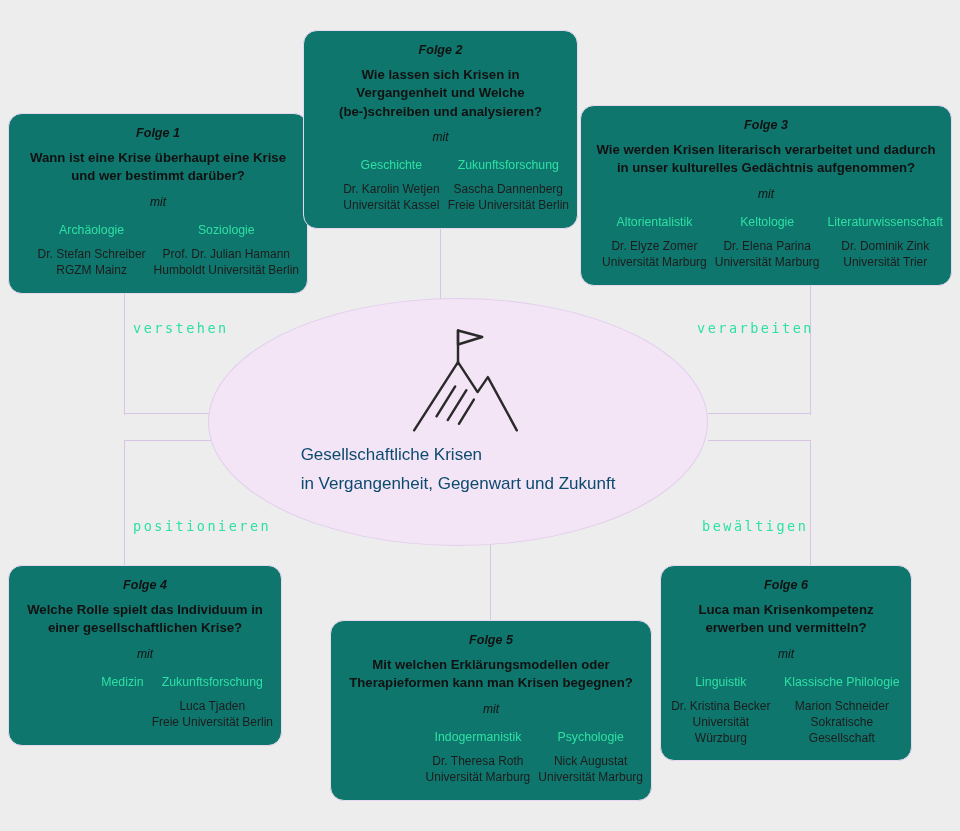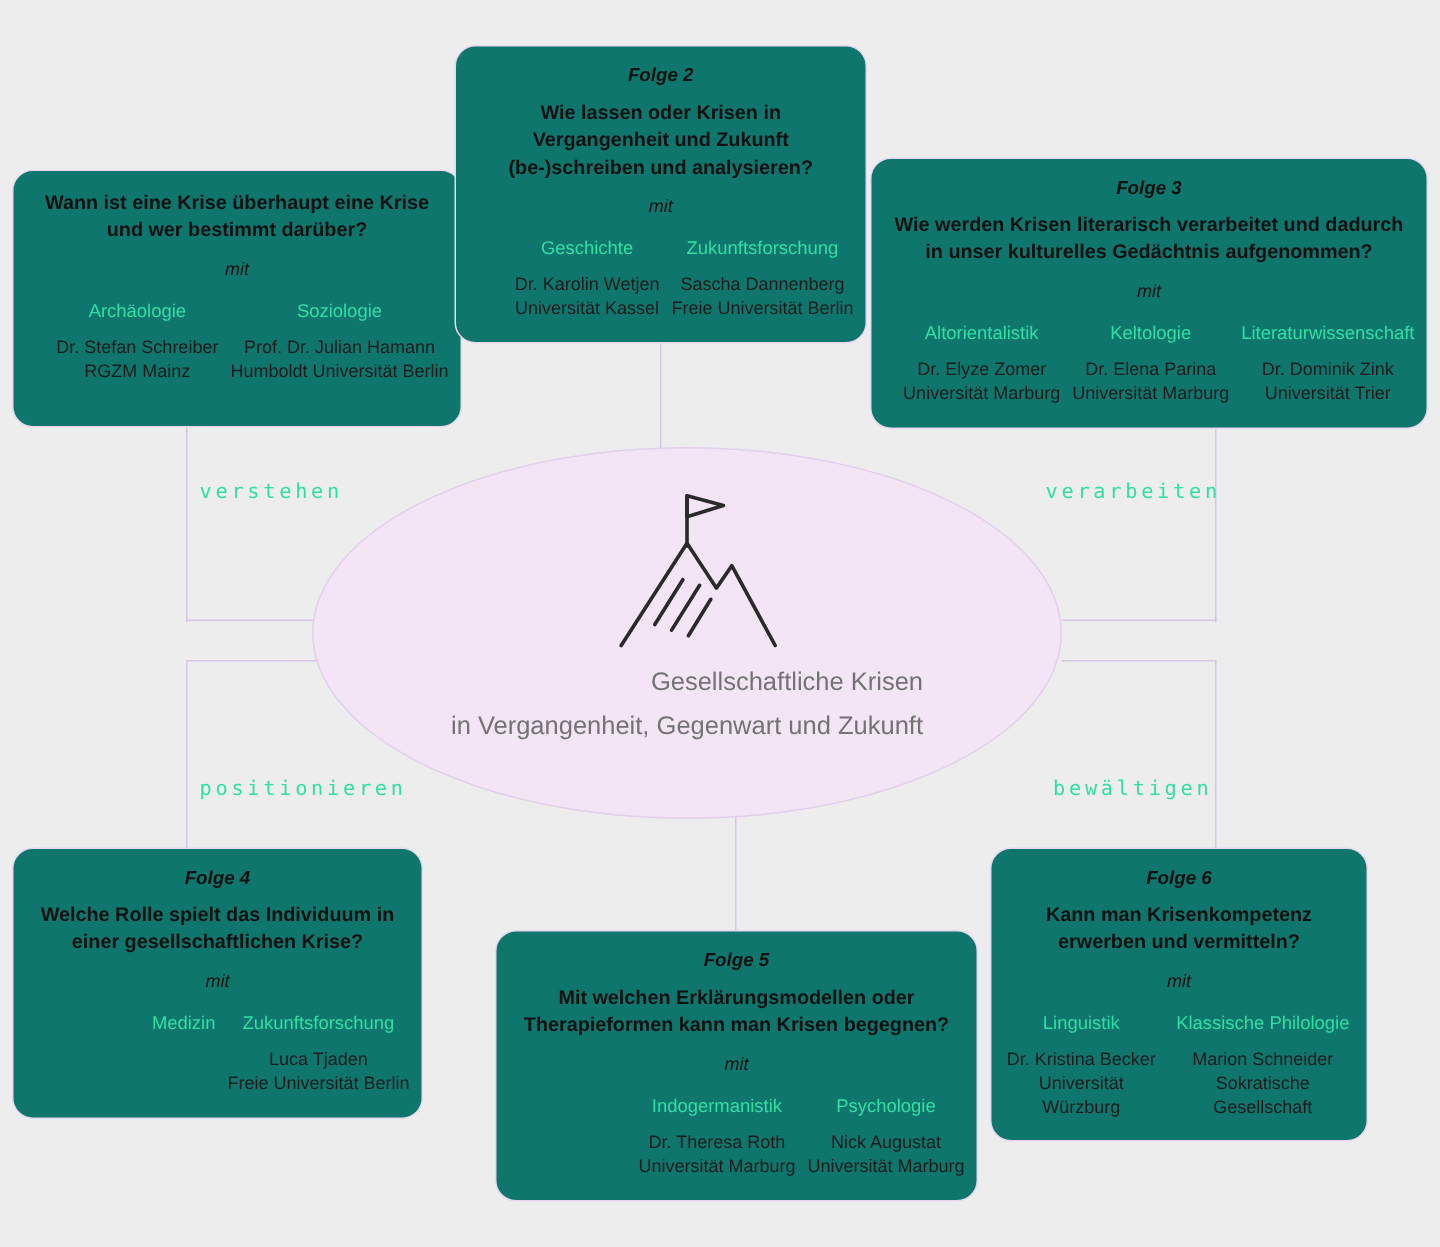--- a/index.html
+++ b/index.html
@@ -38,21 +38,21 @@
   .card-f6 { left:660px; top:565px; width:252px; min-height:170px; }
 
   .ellipse {
     position:absolute; left:208px; top:298px; width:500px; height:248px;
     background: var(--ellipse-fill, #f3e4f6);
     border:1px solid var(--ellipse-border, #e2cfec);
     border-radius:50%;
     display:flex; flex-direction:column; align-items:center;
   }
   .ellipse svg { margin-top:24px; }
-  .center-title { font-size:17px; line-height:29px; margin-top:5px; text-align:right; color:#737373; }
+  .center-title { font-size:17px; line-height:29px; margin-top:5px; text-align:left; color:#0c4a6e; }
 
   .edge-label {
     position:absolute;
     font-family:"DejaVu Sans Mono", monospace;
     font-size:13.5px;
     letter-spacing:2.5px;
     color: var(--accent, #2ee0a4);
     white-space:nowrap;
   }
   .lbl-verstehen     { left:133px; top:320px; }
@@ -88,20 +88,21 @@
     <line x1="64" y1="104" x2="84" y2="72"></line>
     <line x1="76" y1="108" x2="92" y2="82"></line>
   </svg>
   <div class="center-title">
     <div>Gesellschaftliche Krisen</div>
     <div>in Vergangenheit, Gegenwart und Zukunft</div>
   </div>
 </div>
 
 <div class="card card-f1">
+  <div class="folge">Folge 1</div>
   <div class="question">Wann ist eine Krise überhaupt eine Krise und wer bestimmt darüber?</div>
   <div class="mit">mit</div>
   <div class="experts">
     <div class="expert">
       <div class="discipline">Archäologie</div>
       <div class="person">
         <div>Dr. Stefan Schreiber</div>
         <div>RGZM Mainz</div>
       </div>
     </div>
@@ -110,21 +111,21 @@
       <div class="person">
         <div>Prof. Dr. Julian Hamann</div>
         <div>Humboldt Universität Berlin</div>
       </div>
     </div>
   </div>
 </div>
 
 <div class="card card-f2">
   <div class="folge">Folge 2</div>
-  <div class="question">Wie lassen oder Krisen in Vergangenheit und Zukunft (be-)schreiben und analysieren?</div>
+  <div class="question">Wie lassen sich Krisen in Vergangenheit und Welche (be-)schreiben und analysieren?</div>
   <div class="mit">mit</div>
   <div class="experts">
     <div class="expert">
       <div class="discipline">Geschichte</div>
       <div class="person">
         <div>Dr. Karolin Wetjen</div>
         <div>Universität Kassel</div>
       </div>
     </div>
     <div class="expert">
@@ -201,21 +202,21 @@
       <div class="person">
         <div>Nick Augustat</div>
         <div>Universität Marburg</div>
       </div>
     </div>
   </div>
 </div>
 
 <div class="card card-f6">
   <div class="folge">Folge 6</div>
-  <div class="question">Kann man Krisenkompetenz erwerben und vermitteln?</div>
+  <div class="question">Luca man Krisenkompetenz erwerben und vermitteln?</div>
   <div class="mit">mit</div>
   <div class="experts">
     <div class="expert">
       <div class="discipline">Linguistik</div>
       <div class="person">
         <div>Dr. Kristina Becker</div>
         <div>Universität Würzburg</div>
       </div>
     </div>
     <div class="expert">

